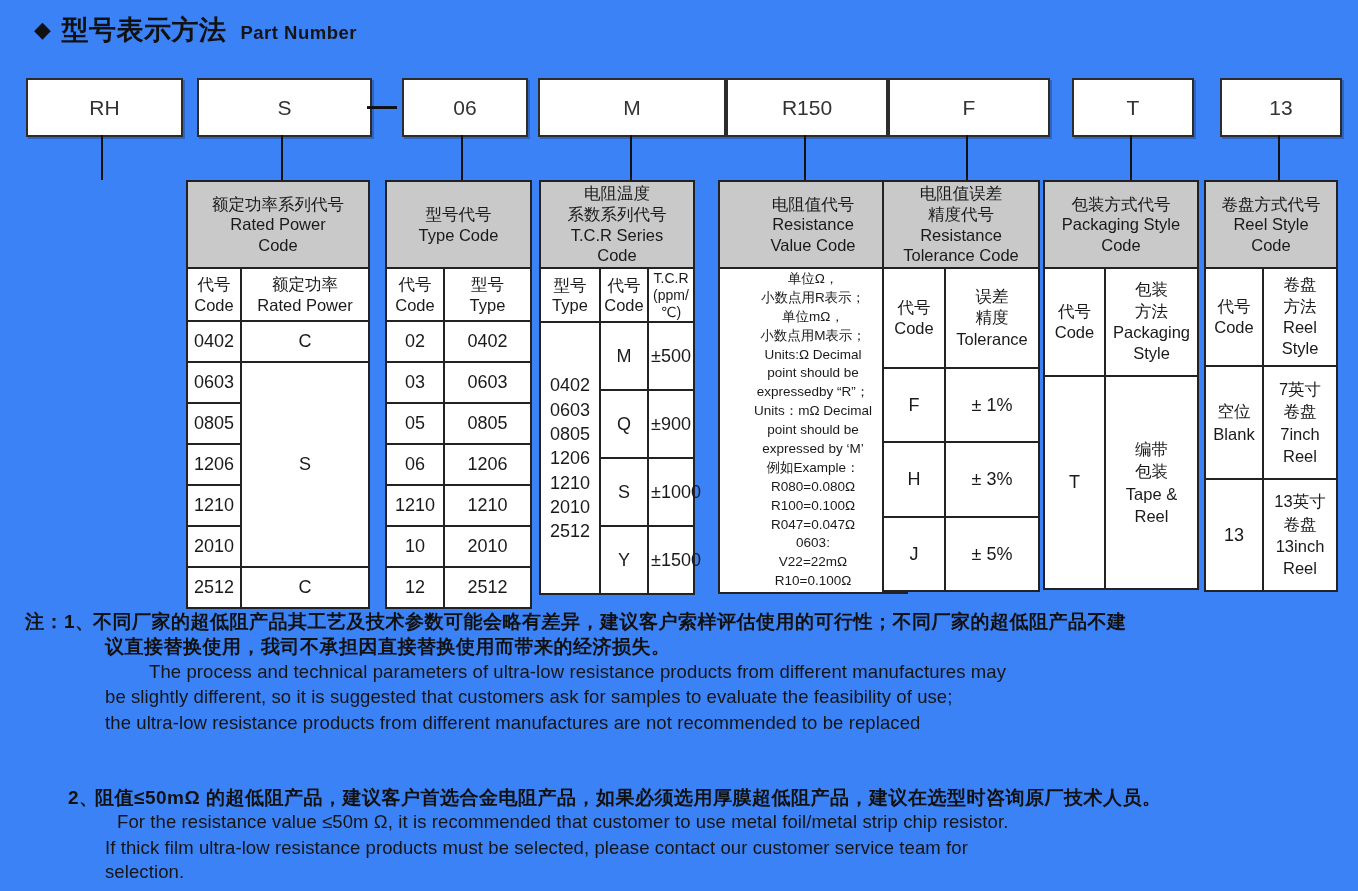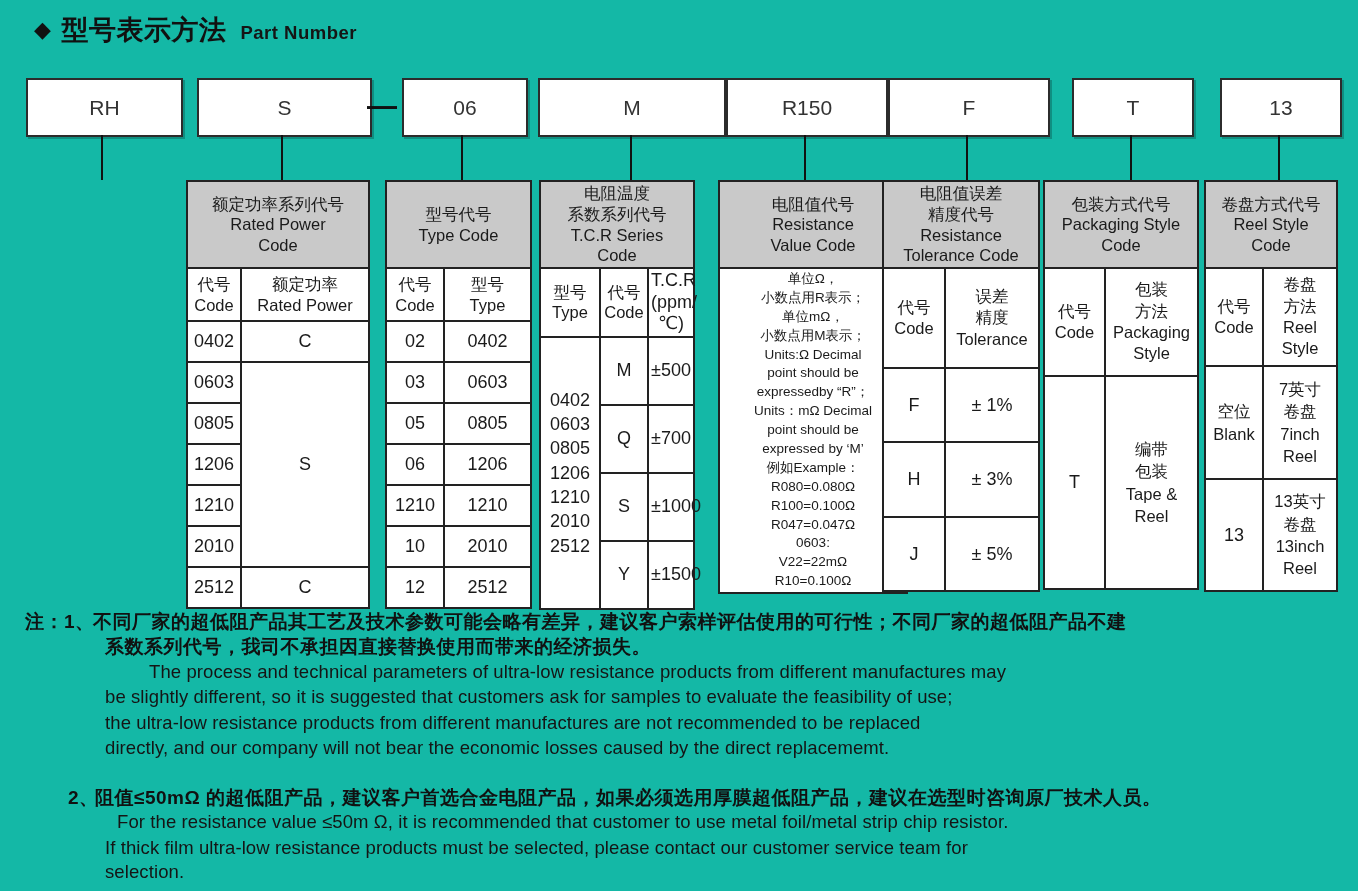--- a/index.html
+++ b/index.html
@@ -1,18 +1,18 @@
 <!DOCTYPE html>
 <html><head>
 <meta charset="utf-8">
 <style>
   html,body{margin:0;padding:0;background:#ffffff;}
   body{width:1358px;height:891px;position:relative;overflow:hidden;
        font-family:"Liberation Sans","DejaVu Sans",sans-serif;color:#111;}
-  .stage{position:absolute;left:0;top:0;width:1358px;height:891px;background:#14b8a6;}
+  .stage{position:absolute;left:0;top:0;width:1358px;height:891px;background:#3b82f6;}
 
   
   .title{position:absolute;left:34px;top:12px;font-size:27px;font-weight:bold;
          letter-spacing:0.5px;white-space:nowrap;}
   .title .dia{font-size:22px;vertical-align:2px;margin-right:10px;}
   .title .en{font-weight:bold;margin-left:14px;letter-spacing:0.5px;}
 
   
   .pbox{position:absolute;top:78px;height:55px;border:2px solid #2c2c2c;background:#fff;
         display:flex;align-items:center;justify-content:center;font-size:21px;color:#333;
@@ -26,21 +26,21 @@
             table-layout:fixed;background:#fff;}
   table.col th,table.col td{border:2px solid #222;text-align:center;vertical-align:middle;
             white-space:pre-line;padding:1px 2px;font-weight:normal;color:#1a1a1a;}
   th.hdr{background:#c9c9c9;height:83px;font-size:16.5px;line-height:1.25;}
   td.sub{height:49px;font-size:16.5px;line-height:1.25;}
   td.sub-tall{font-size:16.5px;line-height:1.3;}
   td.cell{font-size:18px;}
   td.prodbody{font-size:17px;line-height:1.95;}
   td.resbody{font-size:13.5px;line-height:1.4;text-align:left;vertical-align:top;
              padding:4px 3px 2px 5px;margin-left:32px;}
-  td.small{font-size:18px;line-height:1.2;}
+  td.small{font-size:14px;line-height:1.2;}
   td.multiline{font-size:16.5px;line-height:1.35;}
 
   
   .note{position:absolute;white-space:nowrap;}
   .zh{font-size:19px;font-weight:bold;letter-spacing:0.5px;}
   .en{font-size:18.5px;letter-spacing:0.1px;color:#151515;}
 </style>
 </head>
 <body>
 
@@ -188,21 +188,21 @@
 0805
 1206
 1210
 2010
 2512</td>
         <td class="cell" style="height:64px;">M</td>
         <td class="cell">±500</td>
         </tr>
     <tr>
           <td class="cell" style="height:64px;">Q</td>
-        <td class="cell">±700</td>
+        <td class="cell">±900</td>
         </tr>
     <tr>
           <td class="cell" style="height:64px;">S</td>
         <td class="cell">±1000</td>
         </tr>
     <tr>
           <td class="cell" style="height:64px;">Y</td>
         <td class="cell">±1500</td>
         </tr>
   </tbody>
@@ -332,25 +332,24 @@
         <td class="multiline">13英寸
 卷盘
 13inch
 Reel</td>
         </tr>
   </tbody>
     </table>
 
   <div class="note zh" style="left:25px;top:609px;">注：1、</div>
   <div class="note zh" style="left:93px;top:609px;">不同厂家的超低阻产品其工艺及技术参数可能会略有差异，建议客户索样评估使用的可行性；不同厂家的超低阻产品不建</div>
-  <div class="note zh" style="left:105px;top:634px;">系数系列代号，我司不承担因直接替换使用而带来的经济损失。</div>
+  <div class="note zh" style="left:105px;top:634px;">议直接替换使用，我司不承担因直接替换使用而带来的经济损失。</div>
   <div class="note en" style="left:105px;top:661px;margin-left:44px;">The process and technical  parameters of ultra-low resistance products from  different manufactures may</div>
   <div class="note en" style="left:105px;top:686px;">be slightly different, so it  is suggested that customers ask  for samples to  evaluate  the feasibility of use;</div>
   <div class="note en" style="left:105px;top:712px;">the ultra-low resistance  products from different manufactures are  not  recommended to be  replaced</div>
-  <div class="note en" style="left:105px;top:737px;">directly, and  our company will not  bear the economic losses  caused by  the direct  replacememt.</div>
 
   <div class="note zh" style="left:68px;top:785px;">2、</div>
   <div class="note zh" style="left:95px;top:785px;">阻值≤50mΩ 的超低阻产品，建议客户首选合金电阻产品，如果必须选用厚膜超低阻产品，建议在选型时咨询原厂技术人员。</div>
   <div class="note en" style="left:117px;top:811px;">For the resistance value ≤50m Ω, it is recommended that customer to use metal foil/metal strip chip resistor.</div>
   <div class="note en" style="left:105px;top:837px;">If thick  film ultra-low resistance products must be  selected, please contact our customer service team for</div>
   <div class="note en" style="left:105px;top:861px;">selection.</div>
 
 </div>
 
 </body></html>

